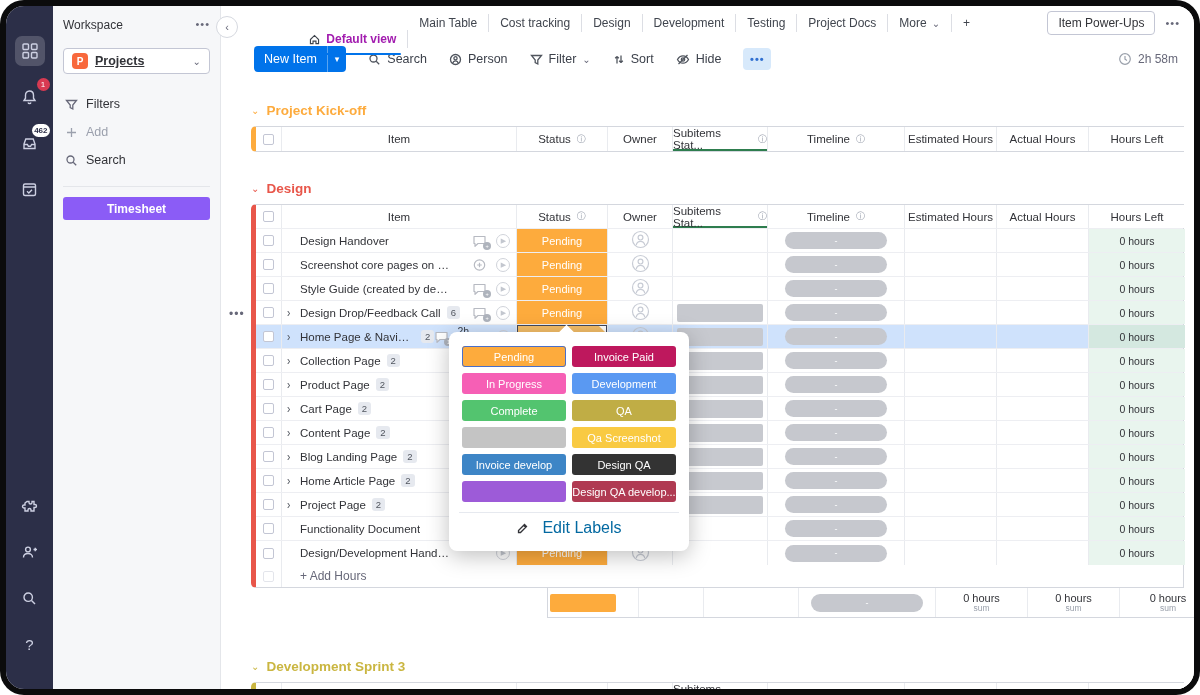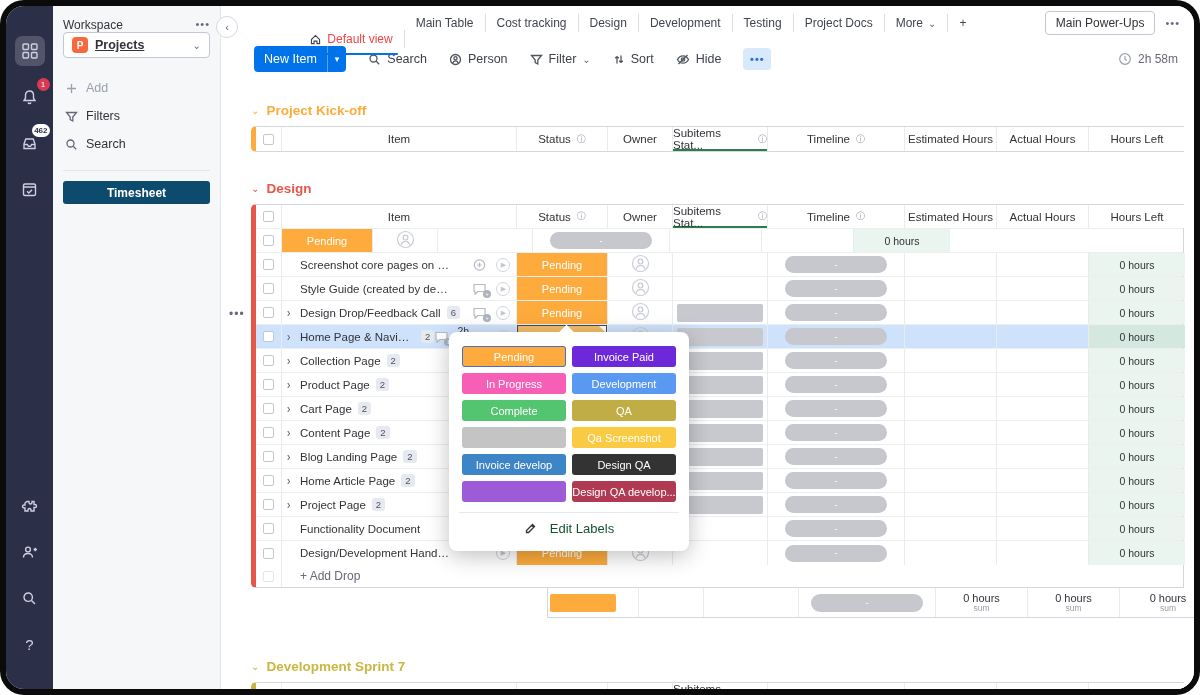--- a/index.html
+++ b/index.html
@@ -12,42 +12,42 @@
   .rail-icon { position:relative; width:30px; height:30px; display:flex; align-items:center; justify-content:center; margin-bottom:16px; color:#c6c9dd; cursor:pointer; }
   .rail-icon.active { background:rgba(255,255,255,.18); border-radius:7px; }
   .rail-icon svg { stroke:#cdd0e2; fill:none; stroke-width:1.4; }
   .rail-badge { position:absolute; top:-4px; right:-5px; background:#d83a52; color:#fff; font-size:8px; min-width:13px; height:13px; border-radius:7px; display:flex; align-items:center; justify-content:center; padding:0 2px; }
   .rail-badge.light { background:#fff; color:#2c2f48; font-weight:bold;margin-left:40px; }
   .rail-spacer { flex:1; }
   .rail-q { font-size:15px; color:#cdd0e2; }
 
   
   .sidebar { width:168px; flex:0 0 168px; background:#f6f7f9; border-right:1px solid #e4e6ea; padding:12px 10px; position:relative; }
-  .ws-head { display:flex; align-items:flex-start; justify-content:space-between; margin-bottom:0; }
+  .ws-head { display:flex; align-items:flex-start; justify-content:space-between; margin-bottom:16px; }
   .ws-title { font-size:12px; color:#323338; }
   .dots { color:#676879; font-size:11px; letter-spacing:1px; cursor:pointer; }
   .proj-select { display:flex; align-items:center; gap:7px; background:#fff; border:1px solid #c3c6d4; border-radius:4px; height:26px; padding:0 8px; cursor:pointer; }
   .proj-tile { width:16px; height:16px; border-radius:4px; background:#f8683c; color:#fff; font-size:10px; font-weight:bold; display:flex; align-items:center; justify-content:center; }
   .proj-name { flex:1; font-size:12.5px; font-weight:bold; color:#323338;text-decoration:underline; }
   .chev { color:#676879; font-size:10px; }
   .side-item { display:flex; align-items:center; gap:8px; height:24px; font-size:12.5px; color:#323338; margin-top:4px; cursor:pointer; padding:0 2px; }
   .side-item.muted { color:#9ba0ad; }
   .side-item svg { stroke:#676879; fill:none; stroke-width:1.3; }
   .side-item.muted svg { stroke:#9ba0ad; }
   .side-sep { border-top:1px solid #e4e6ea; margin:14px 0 10px; }
-  .timesheet-btn { width:100%; height:23px; background:#0c4a6e; color:#fff; font-size:12px; font-weight:bold; border:none; border-radius:3px; cursor:pointer; }
+  .timesheet-btn { width:100%; height:23px; background:#8b5cf6; color:#fff; font-size:12px; font-weight:bold; border:none; border-radius:3px; cursor:pointer; }
   .collapse-btn { position:absolute; left:210px; top:10px; width:22px; height:22px; border-radius:50%; background:#fff; border:1px solid #d5d8df; color:#676879; font-size:11px; display:flex; align-items:center; justify-content:center; z-index:6; cursor:pointer; }
 
   
   .main { flex:1; position:relative; background:#fff; overflow:hidden; }
   .tabbar { height:34px; display:flex; align-items:center; padding:0 14px 0 10px; }
   .tabs { flex:1; display:flex; justify-content:center; align-items:center; }
   .tab { position:relative; height:18px; display:flex; align-items:center; gap:5px; padding:0 11px; font-size:12px; color:#40454e; cursor:pointer; border-right:1px solid #dcdee4; white-space:nowrap; }
   .tab:last-child { border-right:none; }
-  .tab.active { font-weight:normal; color:#ef4444;margin-top:32px; }
+  .tab.active { font-weight:bold; color:#a21caf;margin-top:32px; }
   .tab.active::after { content:""; position:absolute; left:6px; right:6px; bottom:-7px; height:2px; background:#0073ea; border-radius:2px; }
   .tab svg { stroke:#40454e; fill:none; stroke-width:1.4; }
   .powerups-btn { border:1px solid #c3c6d4; border-radius:4px; background:#fff; height:24px; padding:0 10px; font-size:12px; color:#323338; cursor:pointer; }
   .tab-dots { margin-left:10px; }
 
   .toolbar { height:38px; display:flex; align-items:center; gap:22px; padding:0 16px 0 33px; }
   .newitem-btn { display:flex; height:26px; background:#0073ea; border-radius:4px; overflow:hidden; cursor:pointer; }
   .newitem-main { color:#fff; font-size:12.5px; display:flex; align-items:center; padding:0 10px; }
   .newitem-caret { display:flex; align-items:center; padding:0 7px; border-left:1px solid rgba(255,255,255,.35); color:#fff; font-size:9px; }
   .tool { display:flex; align-items:center; gap:6px; font-size:12.5px; color:#3c414b; cursor:pointer; }
@@ -114,21 +114,21 @@
   .gap { height:14px; }
   .biggap { height:26px; }
 
   
   .popup { position:absolute; left:443px; top:326px; width:240px; background:#fff; border-radius:8px; box-shadow:0 5px 22px rgba(0,0,0,.25); padding:14px 13px 8px; z-index:20; }
   .popup::before { content:""; position:absolute; top:-5px; left:112px; width:11px; height:11px; background:#fff; transform:rotate(45deg); }
   .plabels { display:grid; grid-template-columns:1fr 1fr; gap:6px; }
   .plabel { height:21px; border-radius:3px; border:none; color:#fff; font-size:11px; display:flex; align-items:center; justify-content:center; cursor:pointer; font-family:inherit; white-space:nowrap; overflow:hidden; }
   .plabel.selected { outline:1.5px solid #4a6fc9; outline-offset:-1px; }
   .psep { border-top:1px solid #e6e9ef; margin:10px -3px 0; }
-  .editlabels { display:flex; align-items:center; justify-content:center; gap:13px; height:30px; font-size:13px; color:#14532d; cursor:pointer; }
+  .editlabels { display:flex; align-items:center; justify-content:center; gap:13px; height:30px; font-size:16px; color:#0369a1; cursor:pointer; }
   .editlabels svg { stroke:#323338; fill:none; stroke-width:1.3; }
 
   .row-menu { position:absolute; left:230px; top:301px; color:#676879; font-size:12px; letter-spacing:1px; z-index:5; cursor:pointer; }
 </style>
 </head>
 <body>
 
 <div class="frame">
 <div class="app">
 
@@ -190,31 +190,31 @@
     <div class="ws-head">
       <span class="ws-title">Workspace</span>
       <span class="dots">•••</span>
     </div>
     <div class="proj-select">
       <span class="proj-tile">P</span>
       <span class="proj-name">Projects</span>
       <span class="chev">⌄</span>
     </div>
     <div style="height:14px"></div>
+    <div class="side-item">
+      <svg width="13" height="13" viewBox="0 0 13 13">
+            <path d="M1.5 2.5h10L7.8 7v4L5.2 9.6V7z"></path>
+          </svg>
+      <span>Filters</span>
+    </div>
     <div class="side-item muted">
       <svg width="13" height="13" viewBox="0 0 13 13">
             <path d="M6.5 2v9M2 6.5h9"></path>
           </svg>
       <span>Add</span>
-    </div>
-    <div class="side-item">
-      <svg width="13" height="13" viewBox="0 0 13 13">
-            <path d="M1.5 2.5h10L7.8 7v4L5.2 9.6V7z"></path>
-          </svg>
-      <span>Filters</span>
     </div>
     <div class="side-item">
       <svg width="13" height="13" viewBox="0 0 13 13">
             <circle cx="5.5" cy="5.5" r="3.5"></circle>
             <path d="M8.2 8.2l3 3"></path>
           </svg>
       <span>Search</span>
     </div>
     <div class="side-sep"></div>
     <button class="timesheet-btn">Timesheet</button>
@@ -250,21 +250,21 @@
               <span>Project Docs</span>
             </div>
         <div class="tab">
               <span>More</span>
               <span class="chev">⌄</span>
             </div>
         <div class="tab">
               <span>+</span>
             </div>
       </div>
-      <button class="powerups-btn">Main Power-Ups</button>
+      <button class="powerups-btn">Item Power-Ups</button>
       <span class="dots tab-dots">•••</span>
     </div>
 
     <div class="toolbar">
       <div class="newitem-btn">
         <span class="newitem-main">New Item</span>
         <span class="newitem-caret">▾</span>
       </div>
       <div class="tool">
         <svg width="13" height="13" viewBox="0 0 13 13">
@@ -395,20 +395,35 @@
                   <span>Hours Left</span>
                 </div>
           </div>
 
           <div>
 
               <div class="trow">
                 <div class="cell c-check">
                     <span class="checkbox"></span>
                   </div>
+                <div class="cell c-item">
+
+                  <span class="iname">Design Handover</span>
+
+                  <span class="icl">
+                    <span class="bubble">
+                      <svg width="15" height="14" viewBox="0 0 15 14">
+                          <path d="M2 2.5h11v7H6l-3 2.8V9.5H2z" stroke-linejoin="round"></path>
+                        </svg>
+                      <span class="bbadge">+</span>
+                    </span>
+
+                    <span class="playc">▶</span>
+                  </span>
+                </div>
                 <div class="cell c-status">
                   <div class="status-fill" style="background: rgb(253, 171, 61);">Pending</div>
                 </div>
                 <div class="cell c-owner">
                   <span class="owner-ic">
                     <svg width="19" height="19" viewBox="0 0 19 19">
                         <circle cx="9.5" cy="9.5" r="8"></circle>
                         <circle cx="9.5" cy="7.6" r="2.4"></circle>
                         <path d="M5.2 15c.7-2.6 2.4-3.7 4.3-3.7s3.6 1.1 4.3 3.7"></path>
                       </svg>
@@ -945,21 +960,21 @@
                 <div class="cell c-left">
                     <span>0 hours</span>
                   </div>
               </div>
             </div>
 
           <div class="additem-row">
             <div class="c-check" style="width:26px;flex:0 0 26px;">
                   <span class="checkbox" style="opacity:.45"></span>
                 </div>
-            <span class="additem-label">+ Add Drop</span>
+            <span class="additem-label">+ Add Hours</span>
           </div>
         </div>
 
         <div class="sumrow">
           <div class="cell c-status">
                 <span class="sumbar" style="background: rgb(253, 171, 61);"></span>
               </div>
           <div class="cell c-owner"></div>
           <div class="cell c-sub"></div>
           <div class="cell c-time">
@@ -978,21 +993,21 @@
                 <span class="sum-sub">sum</span>
               </div>
         </div>
       </div>
 
       <div class="biggap"></div>
 
       <div class="group">
         <div class="group-head">
           <span class="gchev" style="color: rgb(202, 182, 65);">⌄</span>
-          <span class="group-title" style="color: rgb(202, 182, 65);">Development Sprint 7</span>
+          <span class="group-title" style="color: rgb(202, 182, 65);">Development Sprint 3</span>
         </div>
         <div class="gtable" style="border-left-color: rgb(202, 182, 65);">
           <div class="trow hrow">
             <div class="cell c-check"></div>
             <div class="cell c-item">
                   <span>Item</span>
                 </div>
             <div class="cell c-status">
                   <span>Status</span>
                   <span class="info">ⓘ</span>
@@ -1026,21 +1041,21 @@
     </div>
 
     <div class="row-menu" style="left:8px; top:301px;">•••</div>
   </div>
 
   <div class="popup">
     <div class="plabels">
 
         <button class="plabel selected" style="background: rgb(253, 171, 61);">Pending</button>
 
-        <button class="plabel" style="background: #6d28d9;">Invoice Paid</button>
+        <button class="plabel" style="background: #be185d;">Invoice Paid</button>
 
         <button class="plabel" style="background: rgb(246, 95, 181);">In Progress</button>
 
         <button class="plabel" style="background: rgb(90, 153, 242);">Development</button>
 
         <button class="plabel" style="background: rgb(83, 196, 111);">Complete</button>
 
         <button class="plabel" style="background: rgb(192, 173, 69);">QA</button>
 
         <button class="plabel" style="background: rgb(196, 196, 196);"></button>

